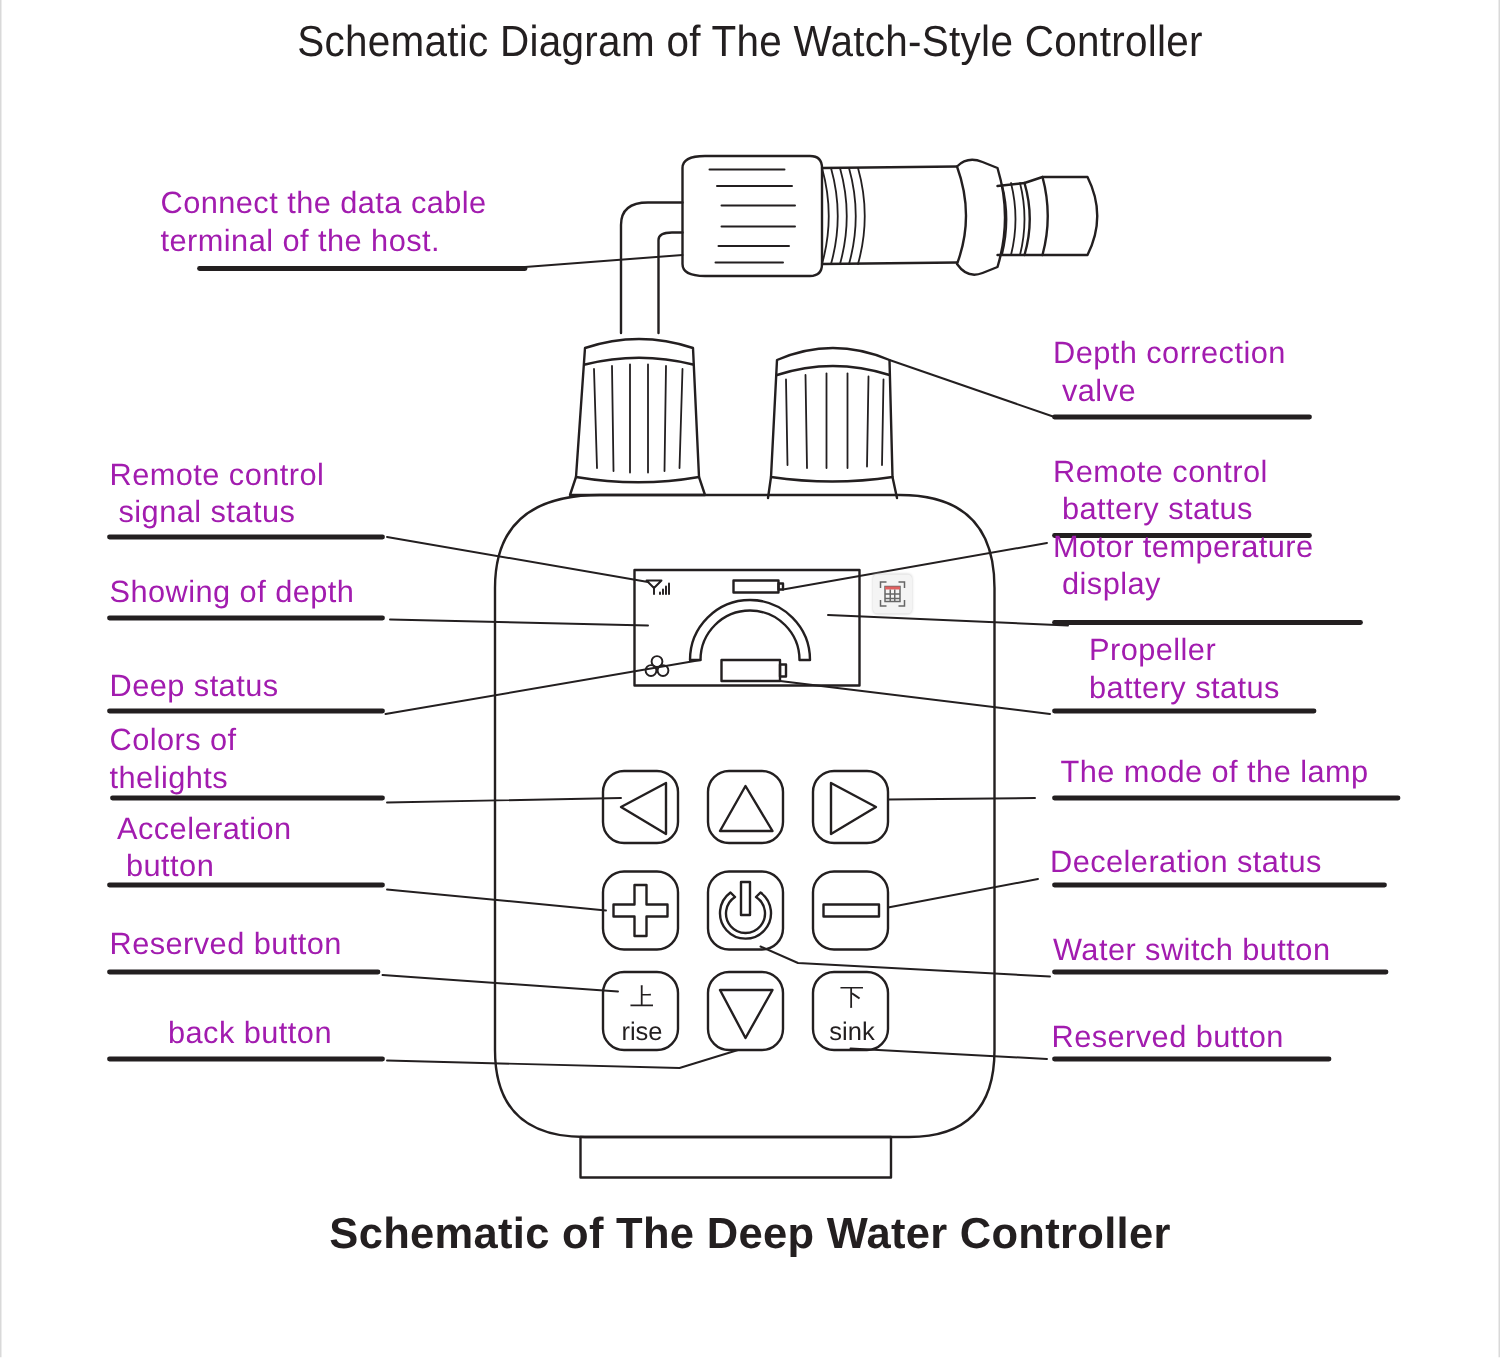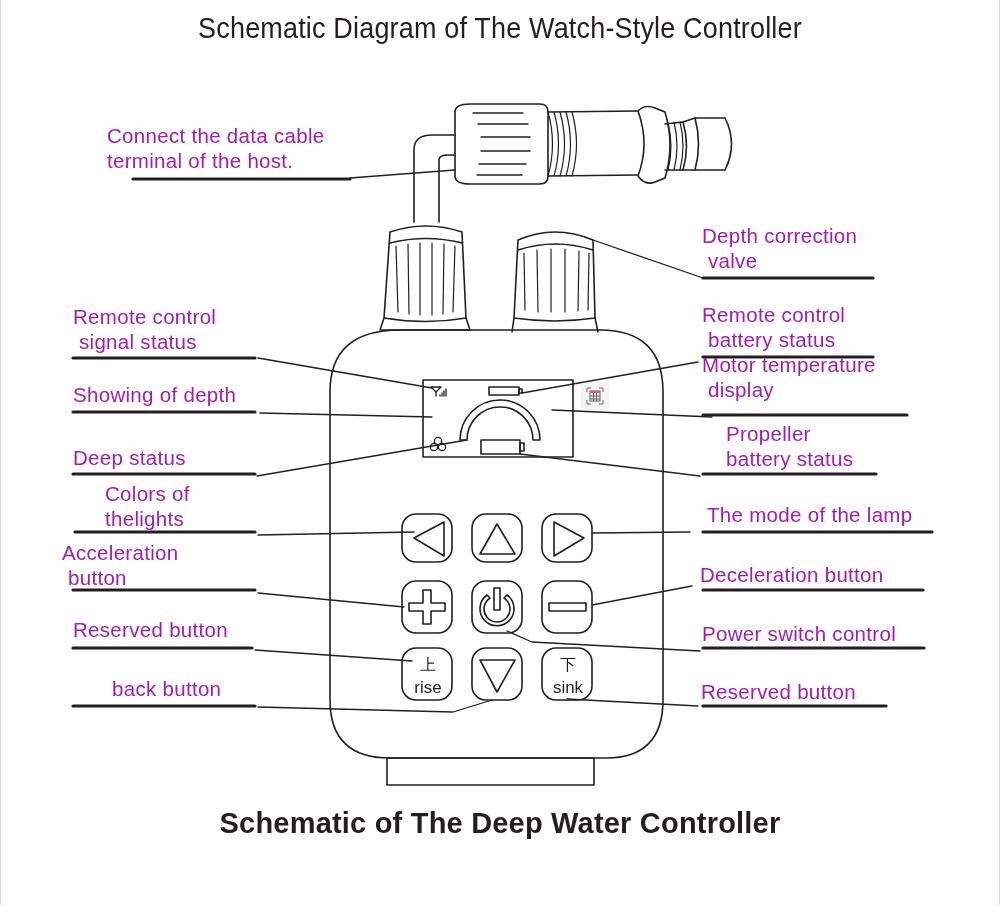--- a/index.html
+++ b/index.html
@@ -230,24 +230,24 @@
 <div class="label" style="left:73px;top:304px;">Remote control
  signal status</div>
 <div class="label" style="left:702px;top:302px;">Remote control
  battery status</div>
 <div class="label" style="left:73px;top:382px;">Showing of depth</div>
 <div class="label" style="left:702px;top:352px;">Motor temperature
  display</div>
 <div class="label" style="left:73px;top:445px;">Deep status</div>
 <div class="label" style="left:704px;top:421px;margin-left:22px;">Propeller
 battery status</div>
-<div class="label" style="left:73px;top:481px;margin-left:32px;">Colors of
+<div class="label" style="left:73px;top:481px;">Colors of
 thelights</div>
 <div class="label" style="left:707px;top:502px;">The mode of the lamp</div>
-<div class="label" style="left:62px;top:540px;">Acceleration
+<div class="label" style="left:78px;top:540px;">Acceleration
  button</div>
-<div class="label" style="left:700px;top:562px;">Deceleration button</div>
+<div class="label" style="left:700px;top:562px;">Deceleration status</div>
 <div class="label" style="left:73px;top:617px;">Reserved button</div>
-<div class="label" style="left:702px;top:621px;">Power switch control</div>
+<div class="label" style="left:702px;top:621px;">Water switch button</div>
 <div class="label" style="left:73px;top:676px;margin-left:39px;">back button</div>
 <div class="label" style="left:701px;top:679px;">Reserved button</div>
 
 <div class="title" id="title-bottom">Schematic of The Deep Water Controller</div>
 
 </body></html>

